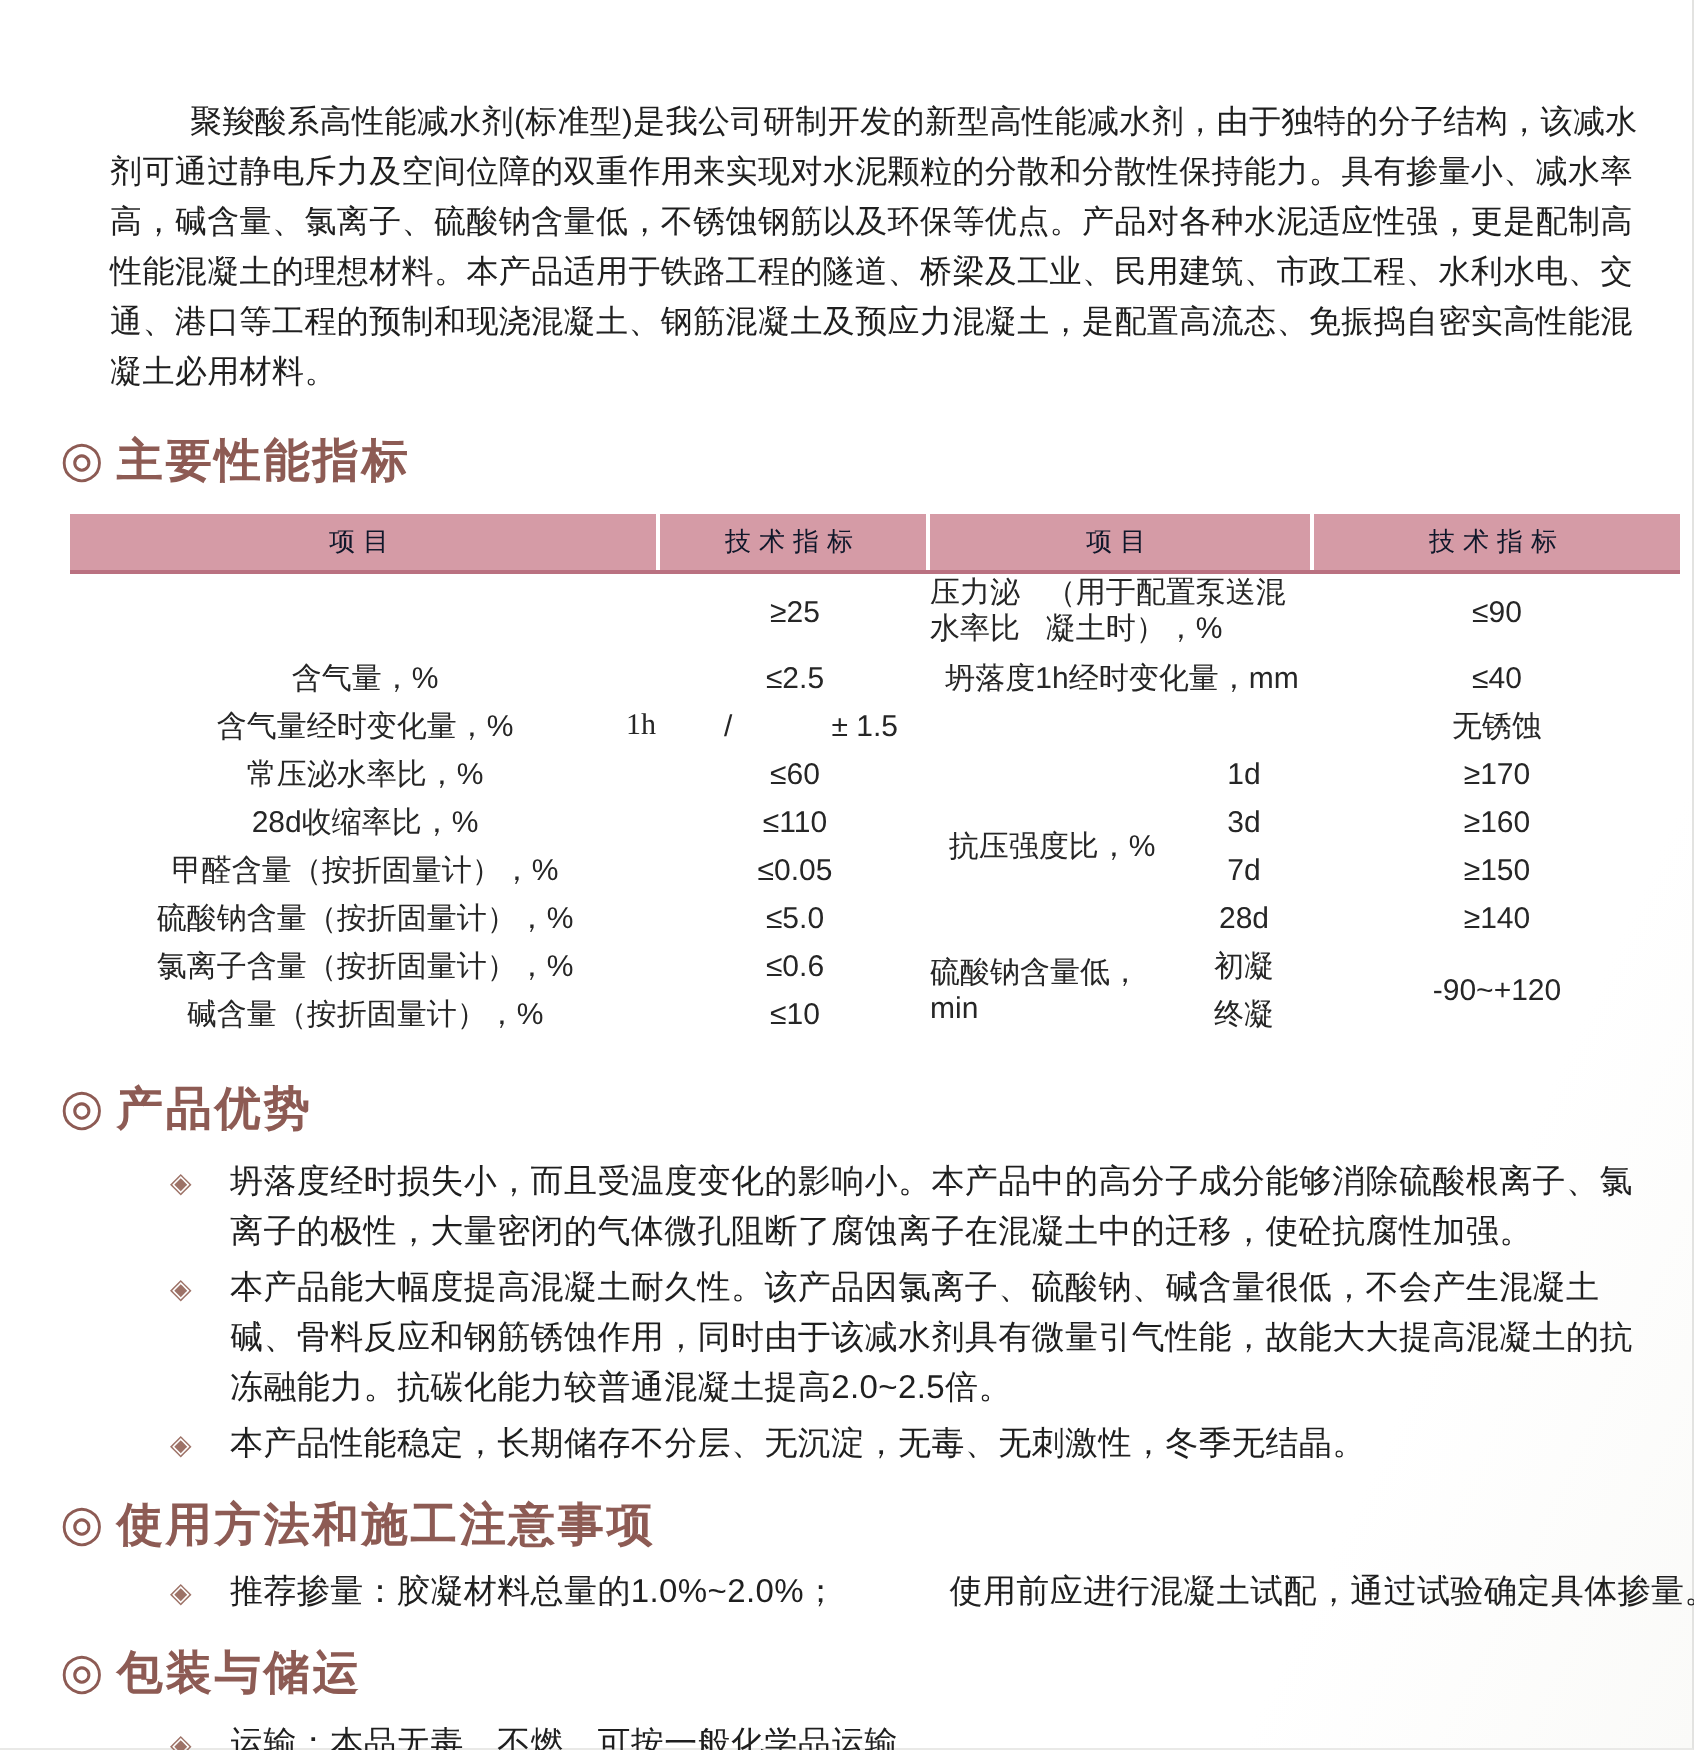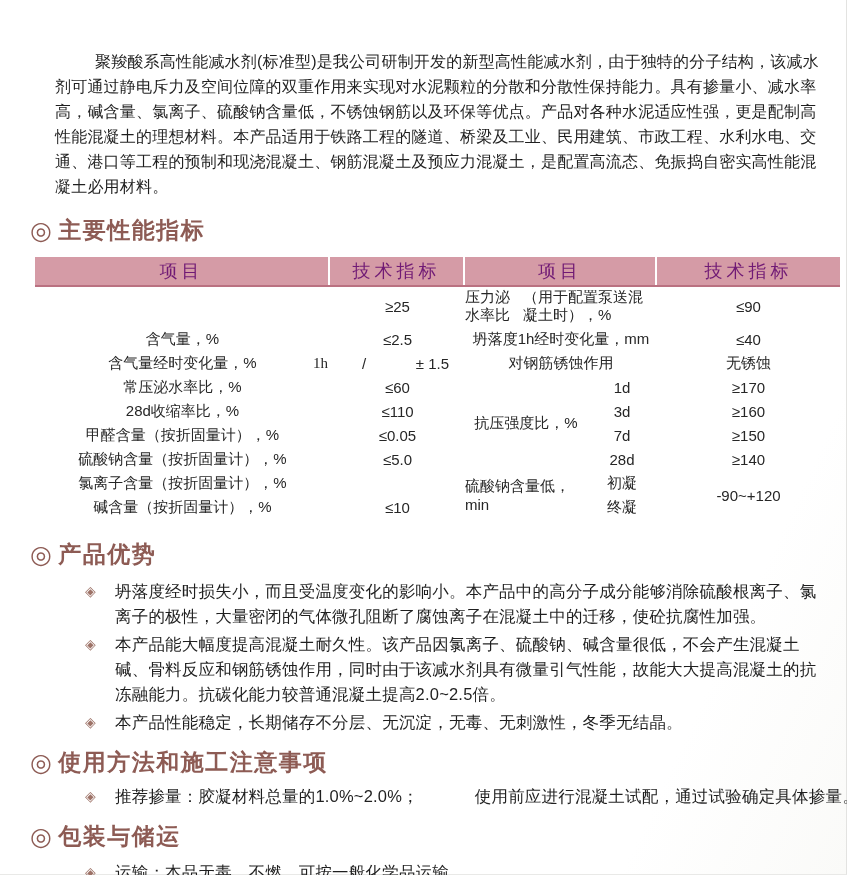--- a/index.html
+++ b/index.html
@@ -24,22 +24,22 @@
 
   
   .perf-table{
     position:relative;display:grid;width:805px;margin:12px 0 0 35px;
     grid-template-columns:295px 135px 122px 70px 183px;
     grid-template-rows:28px 42px repeat(8,24px);
     font-size:15px;color:#262626;
   }
   .hline{position:absolute;top:28px;left:0;width:100%;height:2px;background:#ba7181;}
   .th{
-    background:#d59ba6;color:#701a75;display:flex;align-items:center;
-    justify-content:center;letter-spacing:4px;font-size:18px;
+    background:#d59ba6;color:#0f172a;display:flex;align-items:center;
+    justify-content:center;letter-spacing:4px;font-size:13px;
   }
   .th.gapr{border-right:2px solid #ffffff;}
   .td{display:flex;align-items:center;justify-content:center;}
   .two-line{flex-direction:row;line-height:18px;justify-content:center;}
   .has-time{position:relative;}
   .has-time .time{position:absolute;right:2px;font-family:Liberation Serif, serif;}
   .split{justify-content:space-between;padding:0 16px 0 32px;box-sizing:border-box;}
 
   
   .bullets{list-style:none;margin:10px 16px 0 85px;padding:0;}
@@ -90,34 +90,34 @@
     <div class="td" style="grid-area:6/1">28d收缩率比，%</div>
     <div class="td" style="grid-area:6/2">≤110</div>
 
     <div class="td" style="grid-area:7/1">甲醛含量（按折固量计），%</div>
     <div class="td" style="grid-area:7/2">≤0.05</div>
 
     <div class="td" style="grid-area:8/1">硫酸钠含量（按折固量计），%</div>
     <div class="td" style="grid-area:8/2">≤5.0</div>
 
     <div class="td" style="grid-area:9/1">氯离子含量（按折固量计），%</div>
+    <div class="td" style="grid-area:9/2">≤0.6</div>
 
     <div class="td" style="grid-area:10/1">碱含量（按折固量计），%</div>
     <div class="td" style="grid-area:10/2">≤10</div>
 
     <div class="td two-line" style="grid-area:2/3/3/5">
       <span>压力泌水率比</span>
       <span>（用于配置泵送混凝土时），%</span>
     </div>
     <div class="td" style="grid-area:2/5">≤90</div>
 
     <div class="td" style="grid-area:3/3/4/5">坍落度1h经时变化量，mm</div>
     <div class="td" style="grid-area:3/5">≤40</div>
 
-    <div class="td" style="grid-area:4/3/5/5">对钢筋锈蚀作用</div>
     <div class="td" style="grid-area:5/3/9/4">抗压强度比，%</div>
 
     <div class="td" style="grid-area:4/5">无锈蚀</div>
     <div class="td" style="grid-area:5/4">1d</div>
     <div class="td" style="grid-area:5/5">≥170</div>
     <div class="td" style="grid-area:6/4">3d</div>
     <div class="td" style="grid-area:6/5">≥160</div>
     <div class="td" style="grid-area:7/4">7d</div>
     <div class="td" style="grid-area:7/5">≥150</div>
     <div class="td" style="grid-area:8/4">28d</div>

